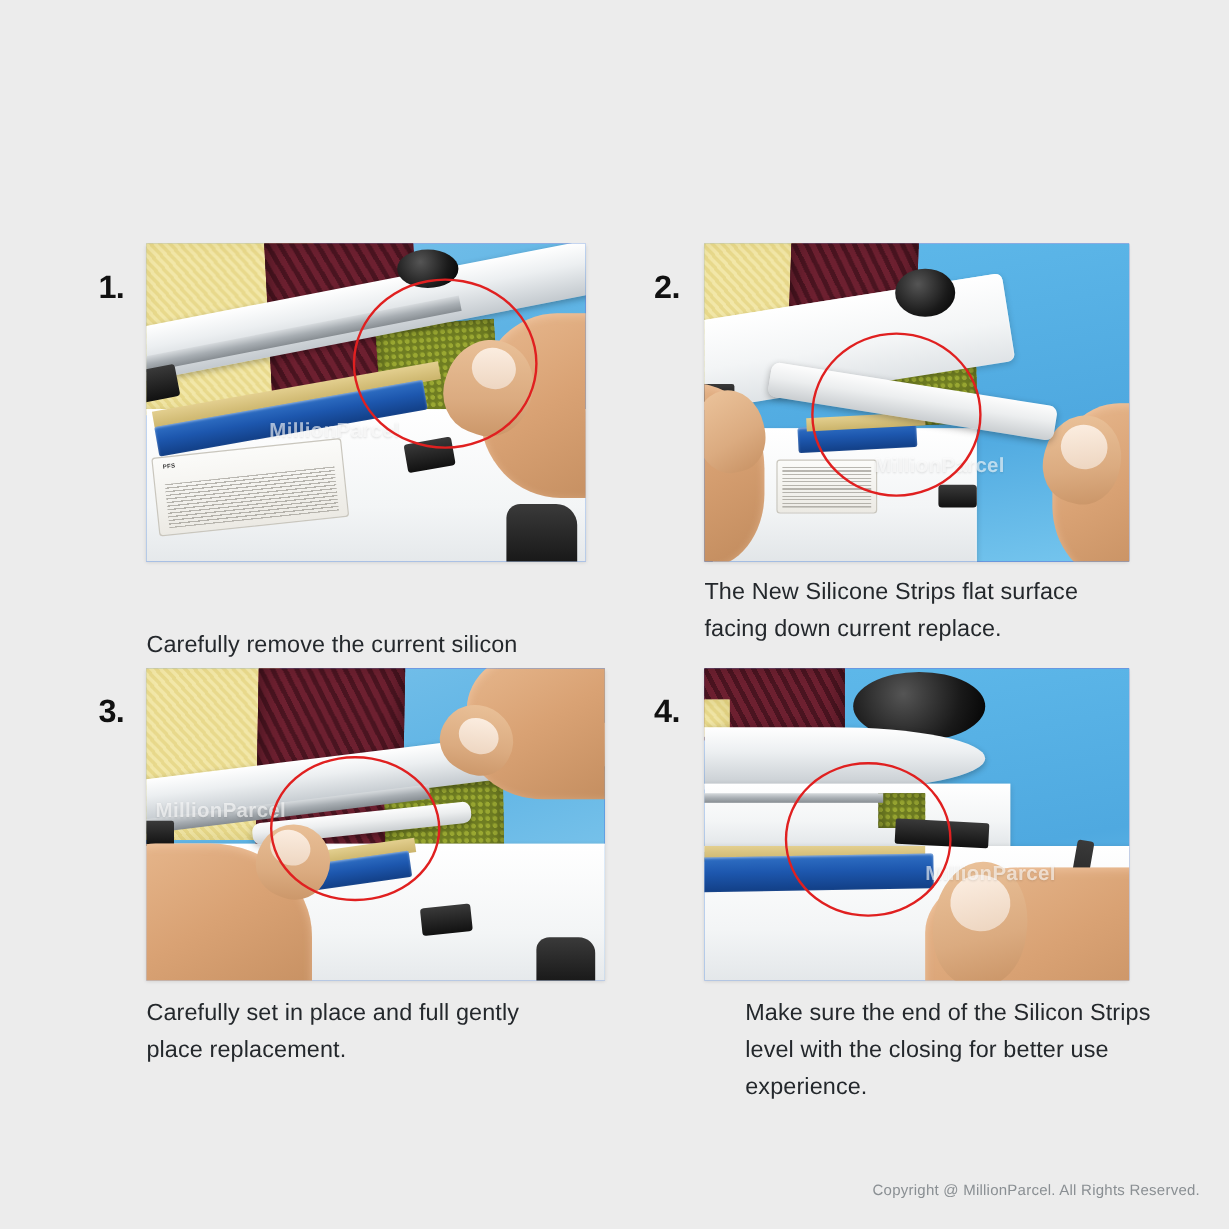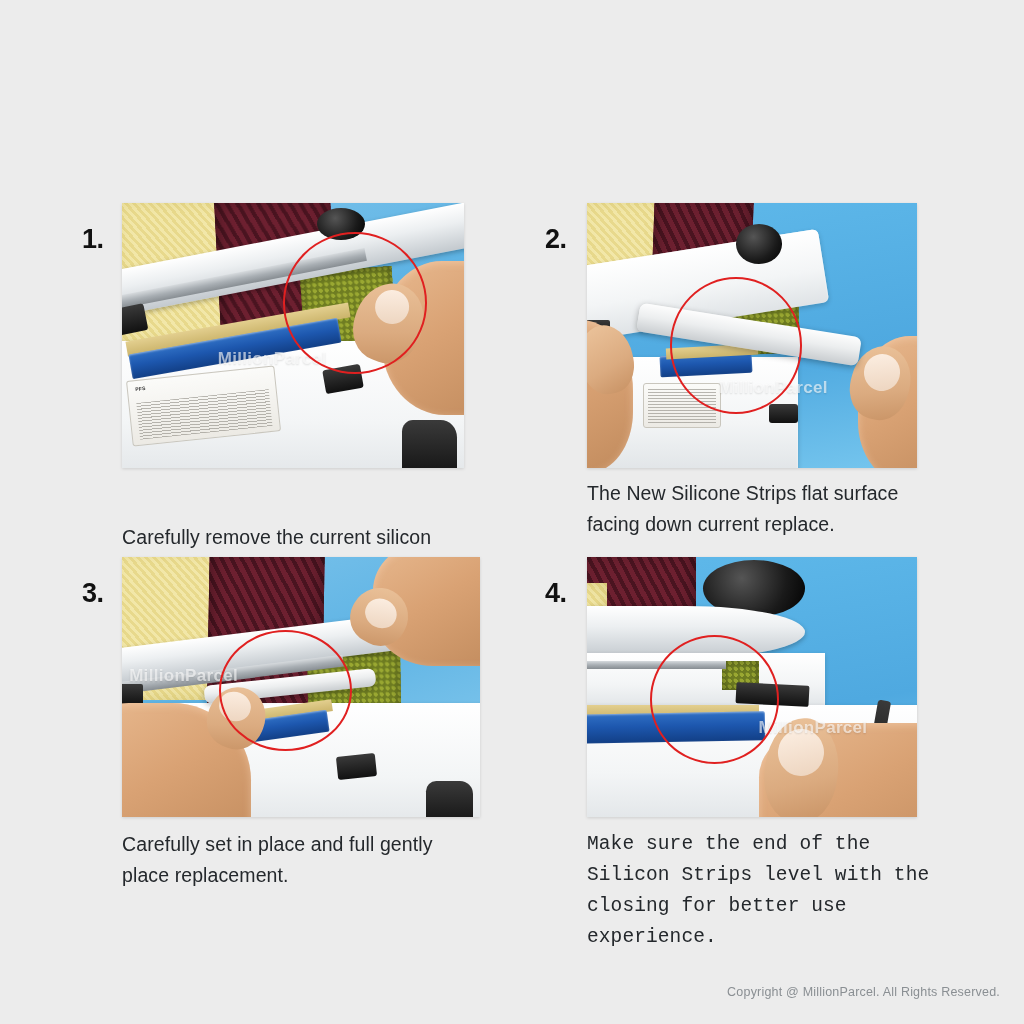--- a/index.html
+++ b/index.html
@@ -56,20 +56,21 @@
     font-size: 27px;
     font-weight: bold;
     color: #111111;
     letter-spacing: -0.5px;
   }
   .photo {
     position: absolute;
     overflow: hidden;
     background: #1d4ed8;
     box-shadow: 0 1px 3px rgba(0,0,0,0.13);
+    padding-left: 24px;
   }
   .caption {
     position: absolute;
     font-size: 19.5px;
     line-height: 31px;
     color: #24282c;
     letter-spacing: 0.1px;
   }
 
   
@@ -80,21 +81,21 @@
   #step2-num   { left: 545px; top: 224px; }
   #step2-photo { left: 587px; top: 203px; width: 330px; height: 265px; }
   #step2-cap   { left: 587px; top: 478px; width: 350px; }
   
   #step3-num   { left: 82px;  top: 578px; }
   #step3-photo { left: 122px; top: 557px; width: 358px; height: 260px; }
   #step3-cap   { left: 122px; top: 829px; width: 355px; }
   
   #step4-num   { left: 545px; top: 578px; }
   #step4-photo { left: 587px; top: 557px; width: 330px; height: 260px; }
-  #step4-cap   { left: 587px; top: 829px; width: 355px; font-family: Liberation Mono, monospace; }
+  #step4-cap   { left: 621px; top: 829px; width: 355px; }
 
   
   .ph-inner { position: absolute; inset: 0; }
 
   .sky      { position:absolute; inset:0; background: linear-gradient(160deg,#7ec5ec 0%,#5eb3e4 45%,#8fd0f0 100%); }
   .sky-soft { position:absolute; inset:0; background: linear-gradient(170deg,#5fb9ea 0%,#4fa9e0 60%,#76c6ee 100%); }
 
   .bag-yellow {
     position:absolute;
     background: repeating-linear-gradient(48deg,#e8d98c 0 3px,#f2e7a8 3px 6px), #eadf96;

